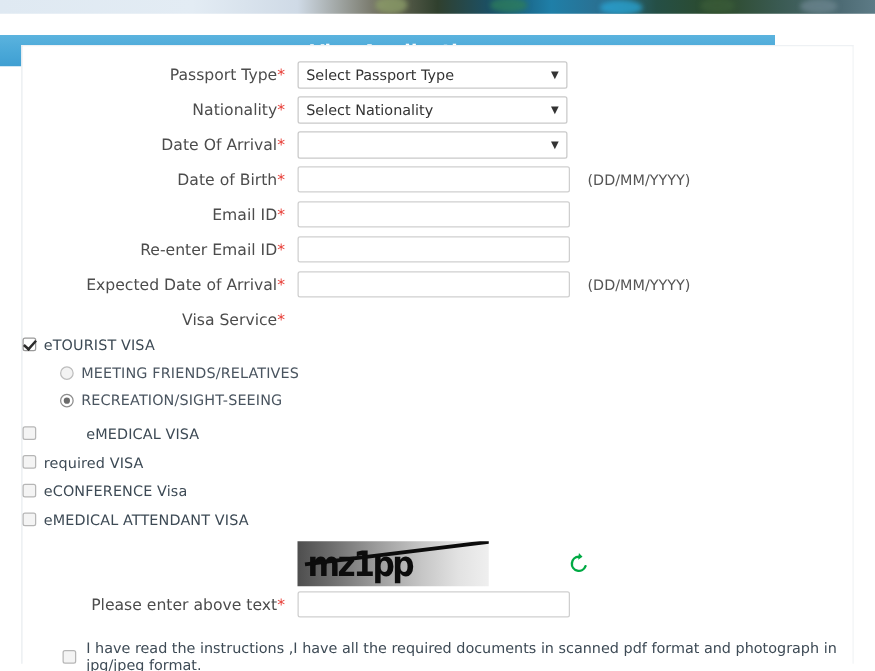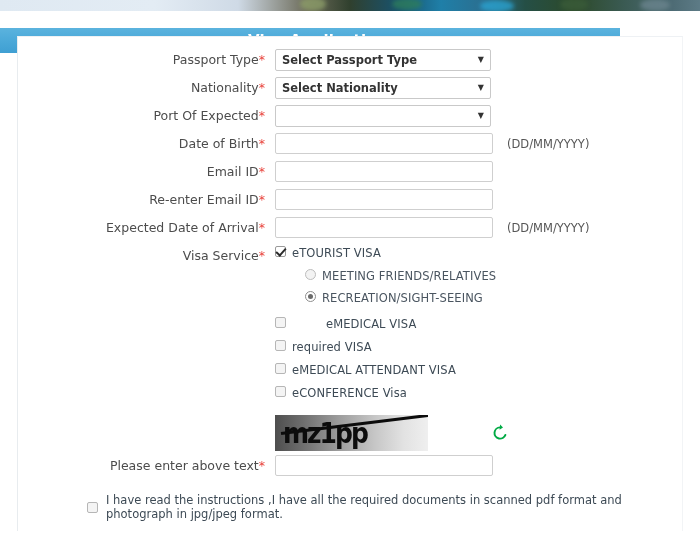--- a/index.html
+++ b/index.html
@@ -57,21 +57,20 @@
 
   
   .panel {
     position: absolute;
     top: 36px; left: 17px;
     width: 666px; height: 495px;
     background: #ffffff;
     border-left: 1px solid #e8ecef;
     border-right: 1px solid #f2f4f6;
     border-top: 1px solid #eef1f4;
-    padding-left: 37px;
   }
 
   .form-rows { padding-top: 9px; }
 
   .row {
     display: flex;
     align-items: center;
     min-height: 27px;
     margin-bottom: 1px;
   }
@@ -96,21 +95,20 @@
     width: 216px;
     height: 22px;
     background: #ffffff;
     border: 1px solid #c9c9c9;
     border-radius: 2px;
     display: flex;
     align-items: center;
     padding: 0 18px 0 6px;
     font-size: 11.5px;
     color: #333;
-    font-weight: bold;
   }
   .sel .caret {
     position: absolute;
     right: 6px; top: 50%;
     transform: translateY(-50%);
     font-size: 8px;
     color: #333;
     line-height: 1;
   }
 
@@ -169,21 +167,21 @@
     content: "";
     position: absolute;
     left: 2px; top: 2px;
     width: 5px; height: 5px;
     border-radius: 50%;
     background: #6b6b6b;
   }
 
   .opt-line {
     display: flex;
-    align-items: flex-start;
+    align-items: center;
     gap: 6px;
     height: 23px;
   }
   .opt-line .txt {
     font-size: 11.5px;
     color: #3d4a55;
     letter-spacing: .1px;
   }
   .opt-line.sub { padding-left: 30px; height: 22px; }
   .opt-line.sub .txt { color: #4a5560; }
@@ -277,21 +275,21 @@
         <div class="lbl"><span>Nationality</span><span class="req">*</span></div>
         <div class="ctrl">
           <div class="sel">
             <span>Select Nationality</span>
             <span class="caret">▼</span>
           </div>
         </div>
       </div>
 
       <div class="row">
-        <div class="lbl"><span>Port Of Expected</span><span class="req">*</span></div>
+        <div class="lbl"><span>Date Of Arrival</span><span class="req">*</span></div>
         <div class="ctrl">
           <div class="sel">
             <span class="caret">▼</span>
           </div>
         </div>
       </div>
 
       <div class="row">
         <div class="lbl"><span>Date of Birth</span><span class="req">*</span></div>
         <div class="ctrl">
@@ -315,21 +313,21 @@
       </div>
 
       <div class="row">
         <div class="lbl"><span>Expected Date of Arrival</span><span class="req">*</span></div>
         <div class="ctrl">
           <input class="inp" type="text" value="" style="">
           <span class="hint">(DD/MM/YYYY)</span>
         </div>
       </div>
 
-      <div class="row tall" style="margin-top:5px;">
+      <div class="row tall" style="margin-top:5px;flex-direction:column;">
         <div class="lbl" style="padding-top:2px;"><span>Visa Service</span><span class="req">*</span></div>
         <div class="ctrl">
           <div class="visa-block">
 
             <div class="opt-line">
               <span class="cbx checked"></span>
               <span class="txt">eTOURIST VISA</span>
             </div>
 
             <div class="opt-line sub">
@@ -348,26 +346,26 @@
               <span class="txt">eMEDICAL VISA</span>
             </div>
 
             <div class="opt-line">
               <span class="cbx"></span>
               <span class="txt">required VISA</span>
             </div>
 
             <div class="opt-line">
               <span class="cbx"></span>
-              <span class="txt">eMEDICAL ATTENDANT VISA</span>
+              <span class="txt">eCONFERENCE Visa</span>
             </div>
 
             <div class="opt-line">
               <span class="cbx"></span>
-              <span class="txt">eCONFERENCE Visa</span>
+              <span class="txt">eMEDICAL ATTENDANT VISA</span>
             </div>
 
           </div>
         </div>
       </div>
 
       <div class="row" style="margin-top:6px;">
         <div class="lbl"></div>
         <div class="ctrl captcha-row">
           <div class="captcha-img">

